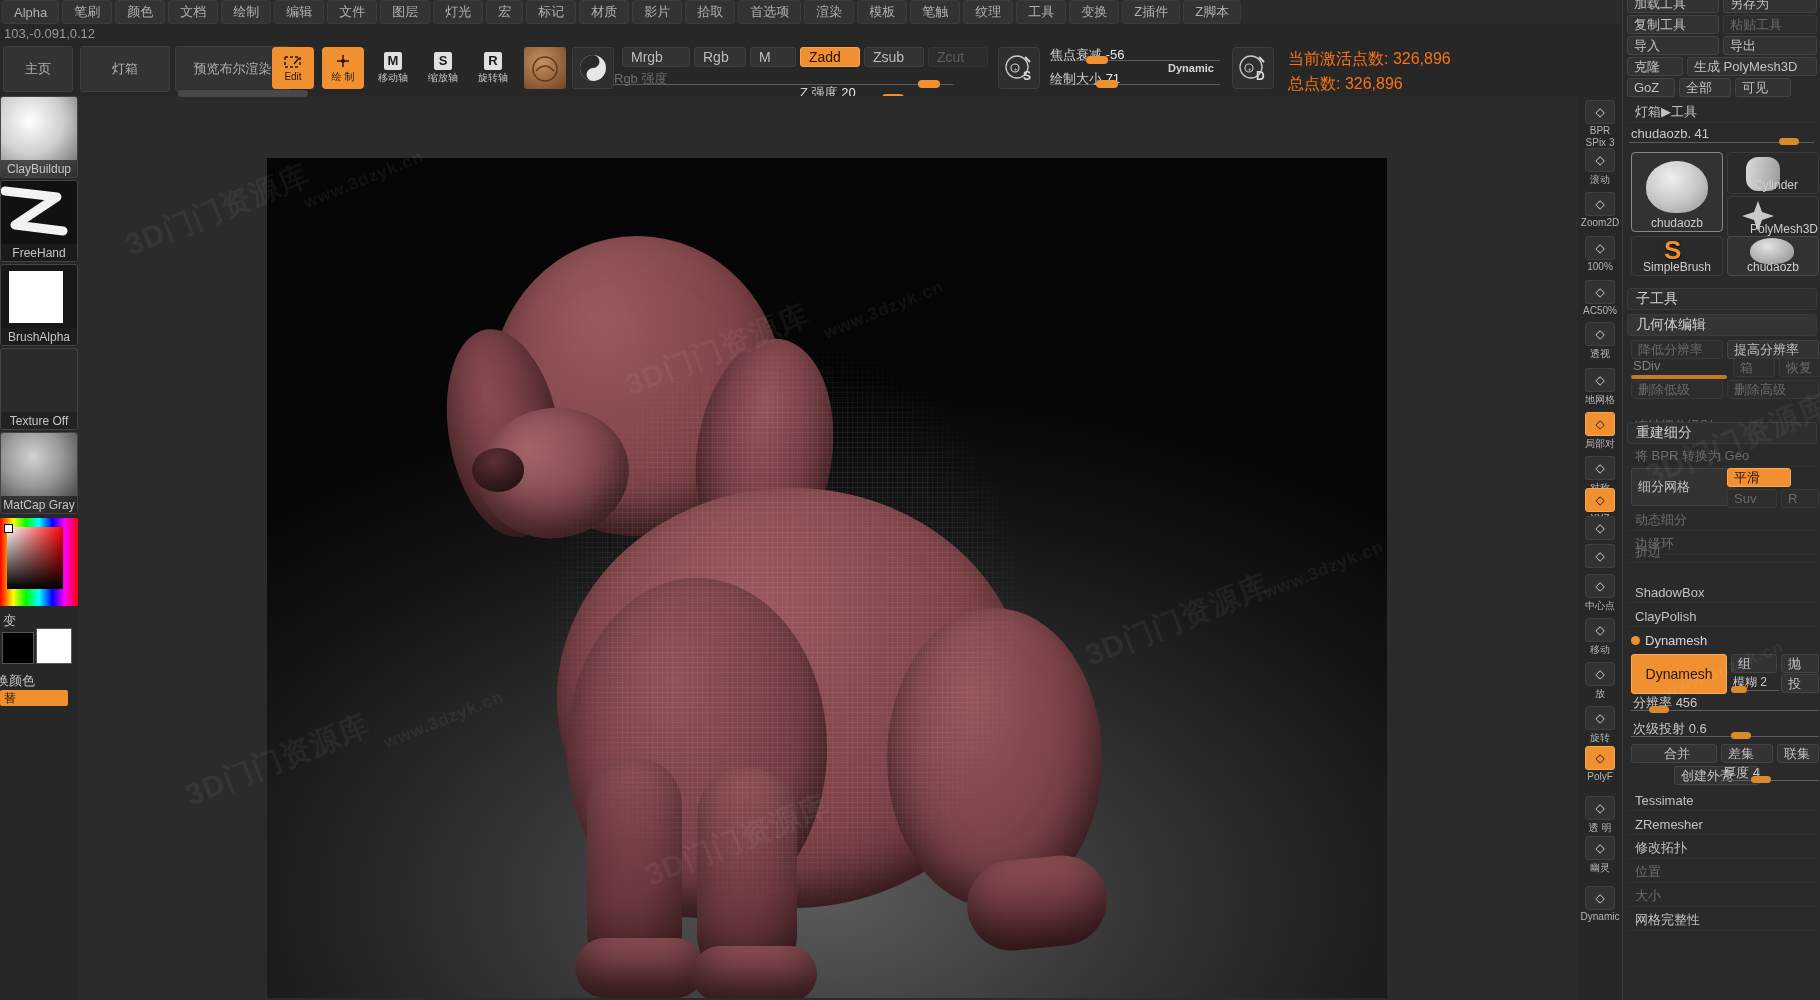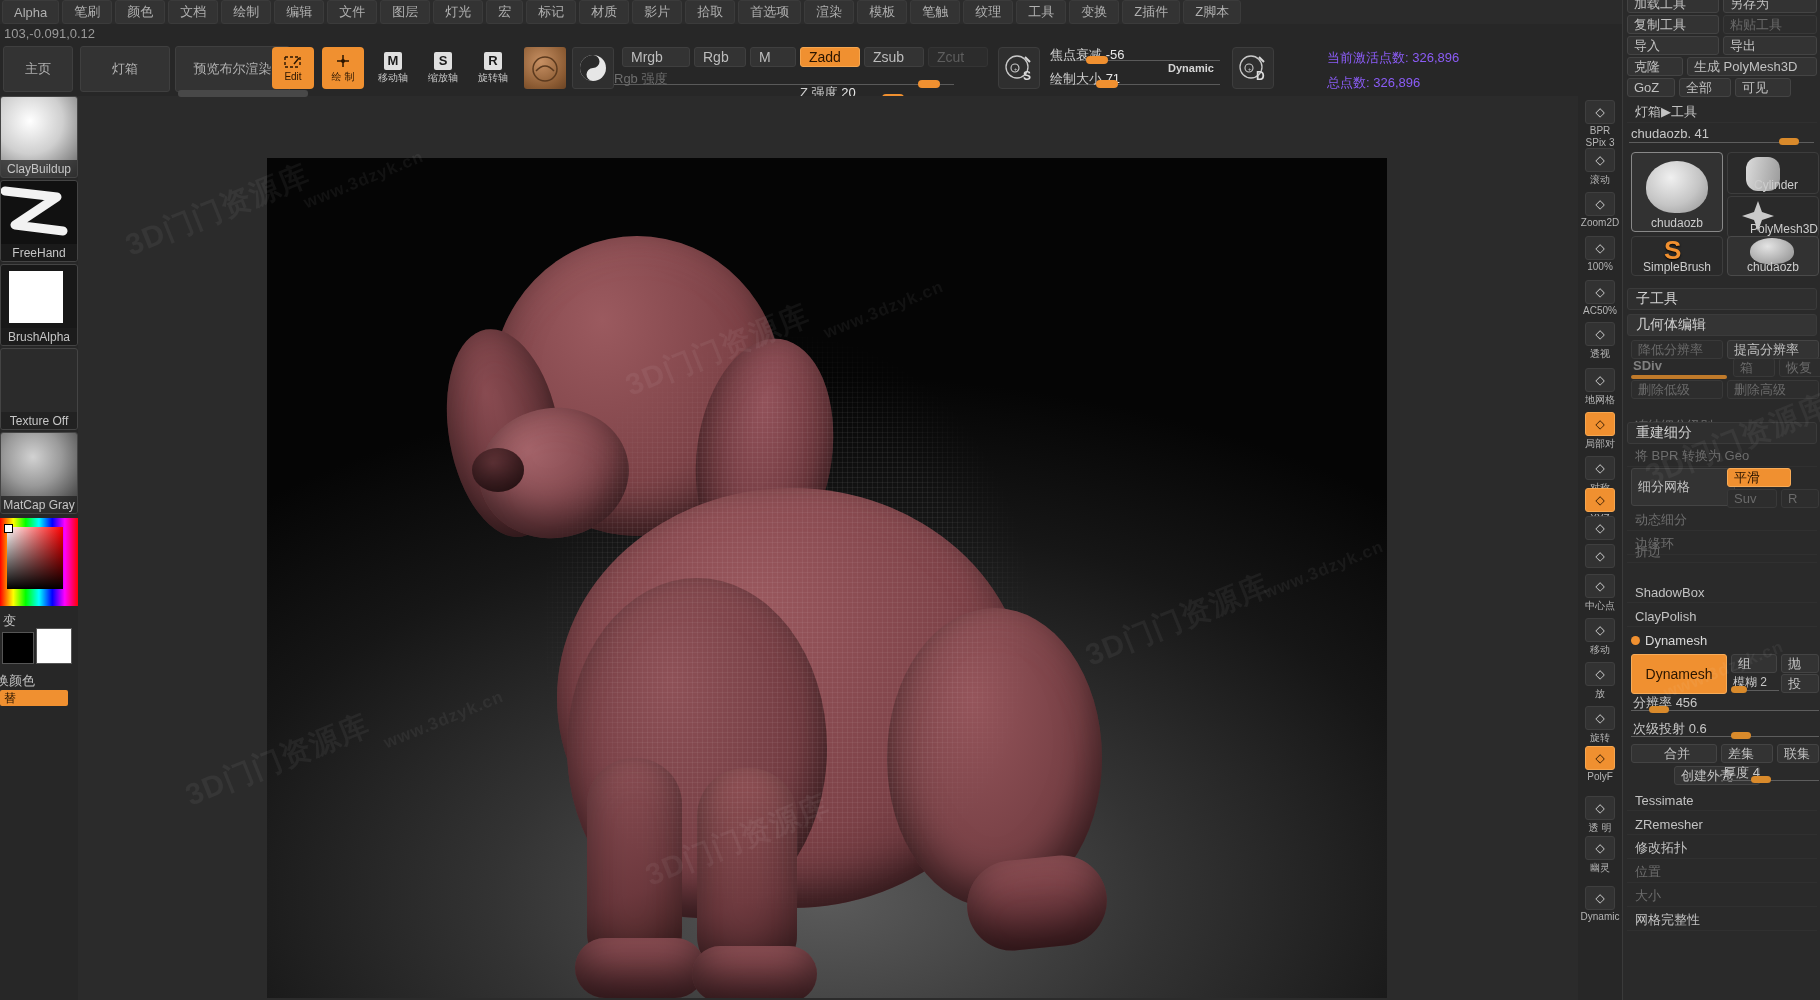--- a/index.html
+++ b/index.html
@@ -47,21 +47,21 @@
 
   .slider{position:absolute;height:18px;}
   .slider .track{position:absolute;left:0;right:0;top:14px;height:1px;background:#5a5a5a;}
   .slider .knob{position:absolute;top:10px;width:22px;height:8px;border-radius:4px;background:#f09030;}
   .slider .txt{position:absolute;left:0;top:0;font-size:13px;color:#cfcfcf;white-space:nowrap;}
   .slider .txt.dim{color:#6e6e6e;}
   .slider .txt .v{color:#e8e8e8;}
 
   .circbtn{position:absolute;width:42px;height:42px;border:1px solid #3d3d3d;border-radius:4px;
            background:#2f2f2f;display:flex;align-items:center;justify-content:center;}
-  .pts{position:absolute;font-size:13px;color:#8b5cf6;white-space:nowrap;margin-left:39px;}
+  .pts{position:absolute;font-size:16px;color:#f97316;white-space:nowrap;}
 
   
   #leftbar{position:absolute;left:0;top:96px;width:78px;height:904px;background:#272727;}
   .lp-cell{position:absolute;left:0;width:78px;background:#2d2d2d;border:1px solid #444;
            border-radius:3px;overflow:hidden;}
   .lp-cell .cap{position:absolute;left:0;bottom:0;width:100%;height:17px;background:rgba(30,30,30,.72);
        color:#c6c6c6;font-size:12px;display:flex;align-items:center;justify-content:center;white-space:nowrap;}
   .lp-label{position:absolute;left:3px;font-size:13px;color:#c0c0c0;}
 
   .sw{position:absolute;border:1px solid #555;}
@@ -495,21 +495,21 @@
            background:radial-gradient(ellipse at 40% 32%,#e4e4e4,#b3b3b3 55%,#8a8a8a 100%);border-radius:50% 50% 44% 44%;"></div>
       <div class="cap">chudaozb</div>
     </div>
 
     <div class="rsect" style="top:288px;">子工具</div>
     <div class="rsect" style="top:314px;background:#343434;">几何体编辑</div>
 
     <div class="rbtn dim" style="left:8px;top:340px;width:92px;">降低分辨率</div>
     <div class="rbtn" style="left:104px;top:340px;width:92px;">提高分辨率</div>
 
-    <div class="rslider" style="left:8px;top:358px;width:96px;font-weight:bold;">
+    <div class="rslider" style="left:8px;top:358px;width:96px;">
       <div class="track" style="top:17px;height:4px;background:#c07a2a;border-radius:2px;"></div>
       <div class="txt dim" style="color:#808080;">SDiv</div>
     </div>
     <div class="rbtn dim" style="left:110px;top:358px;width:42px;">箱</div>
     <div class="rbtn dim" style="left:156px;top:358px;width:46px;">恢复</div>
 
     <div class="rbtn dim" style="left:8px;top:380px;width:92px;">删除低级</div>
     <div class="rbtn dim" style="left:104px;top:380px;width:92px;">删除高级</div>
 
     <div class="rrow dim" style="top:416px;">冻结细分级别</div>

